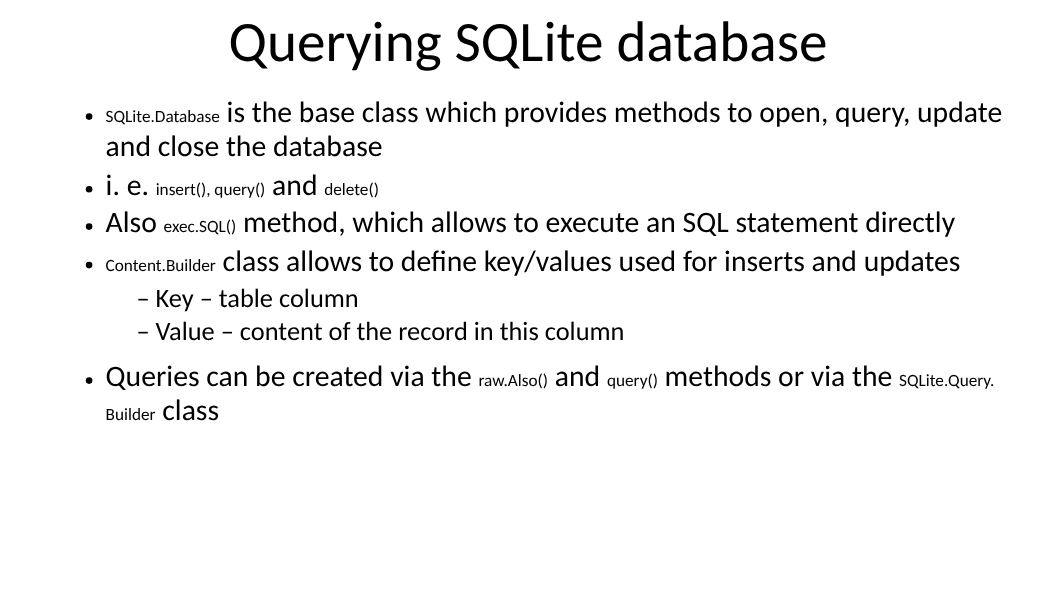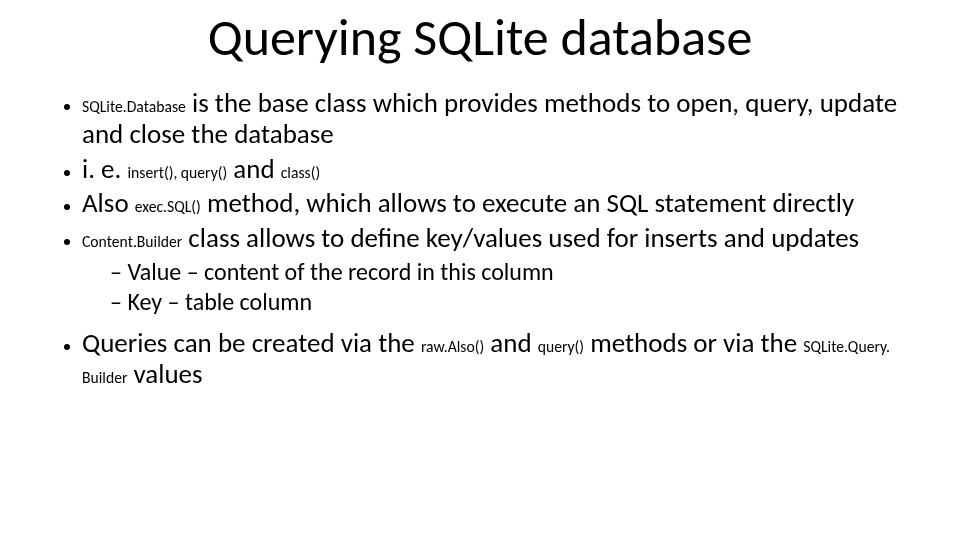--- a/index.html
+++ b/index.html
@@ -27,21 +27,21 @@
     line-height: 1.05;
   }
   ul.top {
     list-style: disc;
     margin: 0 0 0 10px;
     padding: 0 0 0 28px;
   }
   ul.top > li {
     font-size: 27px;
     line-height: 1.16;
-    margin: 0 0 4px 4px;
+    margin: 0 0 4px 18px;
   }
   ul.top > li.tight {
     margin-bottom: 2px;
   }
   ul.top > li::marker {
     font-size: 18px;
   }
   ul.sub {
     list-style: none;
     margin: 4px 0 10px 28px;
@@ -67,34 +67,34 @@
 
   <h1 class="title">Querying SQLite database</h1>
 
   <ul class="top">
 
     <li>
       <span class="code">SQLite.Database</span><span> is the base class which provides methods to open, query, update and close the database</span>
     </li>
 
     <li class="tight">
-      <span>i. e. </span><span class="code">insert(), query()</span><span> and </span><span class="code">class()</span>
+      <span>i. e. </span><span class="code">insert(), query()</span><span> and </span><span class="code">delete()</span>
     </li>
 
     <li>
       <span>Also </span><span class="code">exec.SQL()</span><span> method, which allows to execute an SQL statement directly</span>
     </li>
 
     <li>
       <span class="code">Content.Builder</span><span> class allows to define key/values used for inserts and updates</span>
       <ul class="sub">
+        <li>Key – table column</li>
         <li>Value – content of the record in this column</li>
-        <li>Key – table column</li>
       </ul>
     </li>
 
     <li>
-      <span>Queries can be created via the </span><span class="code">raw.Also()</span><span> and </span><span class="code">query()</span><span> methods or via the </span><span class="code">SQLite.Query. Builder</span><span> values</span>
+      <span>Queries can be created via the </span><span class="code">raw.Also()</span><span> and </span><span class="code">query()</span><span> methods or via the </span><span class="code">SQLite.Query. Builder</span><span> class</span>
     </li>
 
   </ul>
 
 </div>
 
 </body></html>

